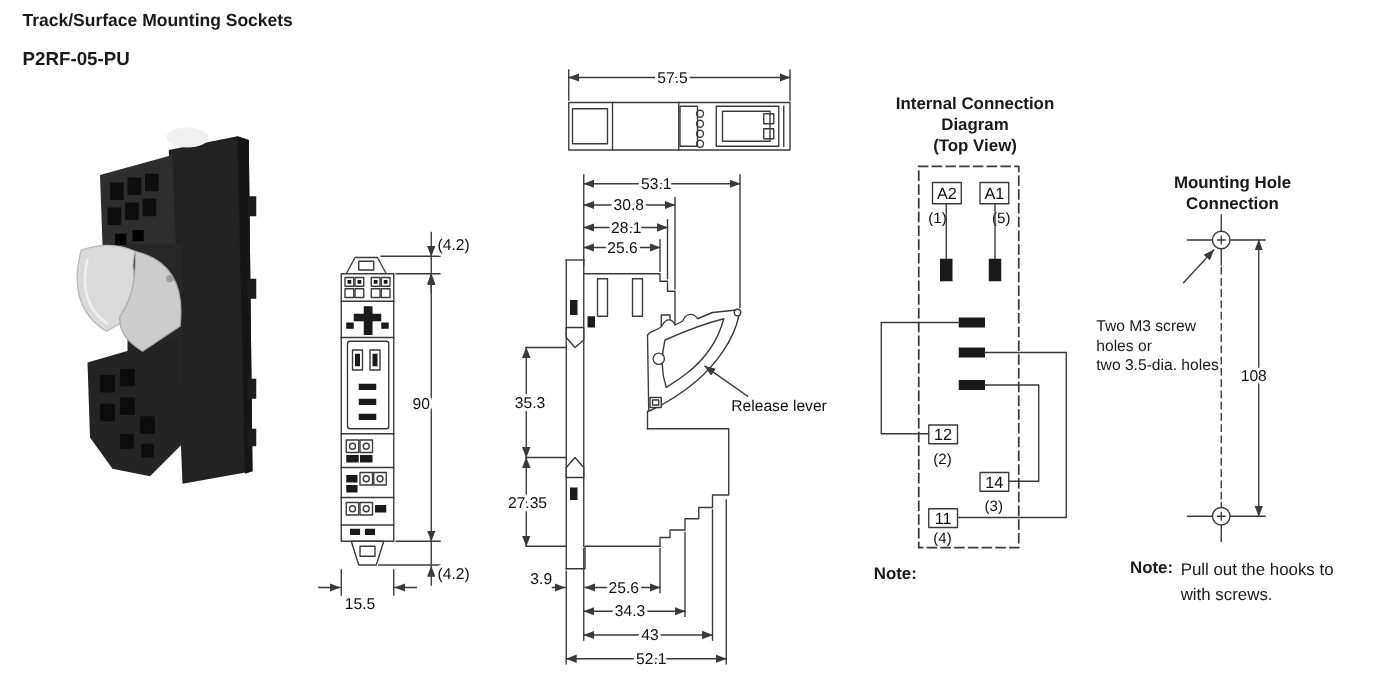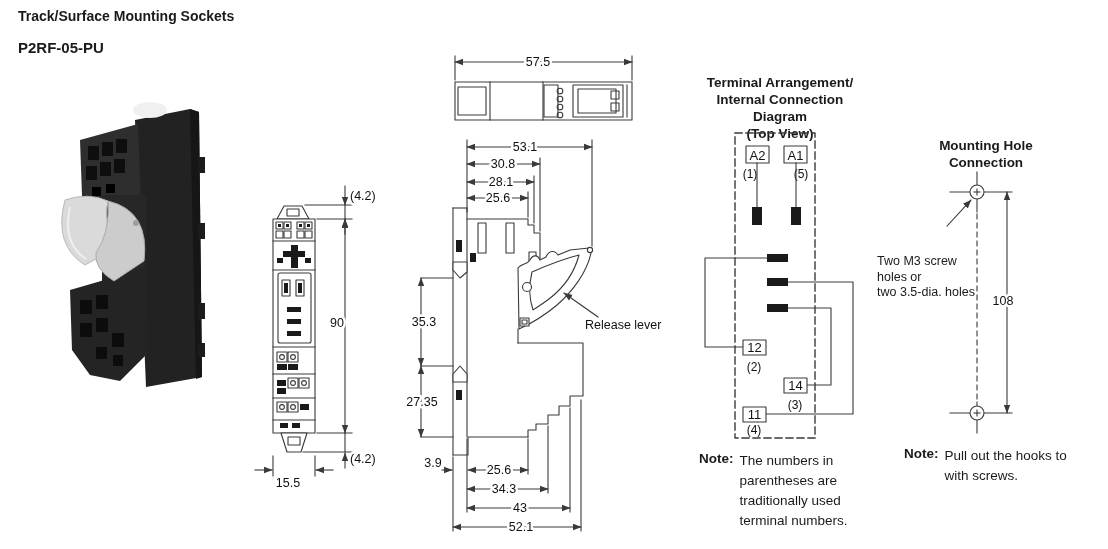--- a/index.html
+++ b/index.html
@@ -263,21 +263,20 @@
     <text class="dimtxt" x="504" y="493" text-anchor="middle">34.3</text>
     <text class="dimtxt" x="520" y="512" text-anchor="middle">43</text>
     <text class="dimtxt" x="521" y="531" text-anchor="middle">52.1</text>
 
     <line class="ln" x1="598" y1="317" x2="564" y2="293" marker-end="url(#arw)"></line>
     <text class="dimtxt" x="585" y="329" text-anchor="start">Release lever</text>
   </g>
 </svg>
 
 <div class="abs h3" style="left:689px; top:74px; width:182px;">
-  <div>Terminal Arrangement/</div>
   <div>Internal Connection Diagram</div>
   <div>(Top View)</div>
 </div>
 
 <svg class="abs" style="left:690px; top:128px;" width="180" height="318" viewBox="690 128 180 318">
   <rect class="ln dash" x="735" y="133" width="80" height="305"></rect>
 
   <g>
     <rect class="lnw" x="746" y="146" width="23" height="17"></rect>
     <text class="ttxt" x="757.5" y="159.5" text-anchor="middle">A2</text>
@@ -313,26 +312,20 @@
   </g>
   <g>
     <rect class="lnw" x="743" y="407" width="23" height="15"></rect>
     <text class="ttxt" x="754.5" y="419" text-anchor="middle">11</text>
     <text class="ptxt" x="754" y="434" text-anchor="middle">(4)</text>
   </g>
 </svg>
 
 <div class="abs note" style="left:683px; top:451px; width:185px;">
   <div class="nlabel">Note:</div>
-  <div class="nlines">
-    <div>The numbers in</div>
-    <div>parentheses are</div>
-    <div>traditionally used</div>
-    <div>terminal numbers.</div>
-  </div>
 </div>
 
 <div class="abs h3" style="left:906px; top:137px; width:160px;">
   <div>Mounting Hole</div>
   <div>Connection</div>
 </div>
 
 <svg class="abs" style="left:875px; top:160px;" width="200" height="280" viewBox="875 160 200 280">
   <defs>
     <marker id="arwm" viewBox="0 0 10 10" refX="9.5" refY="5" markerWidth="8" markerHeight="8" orient="auto-start-reverse">

